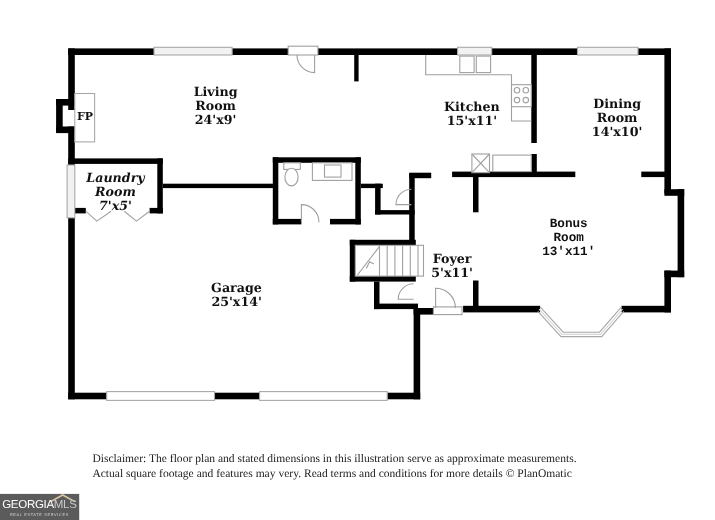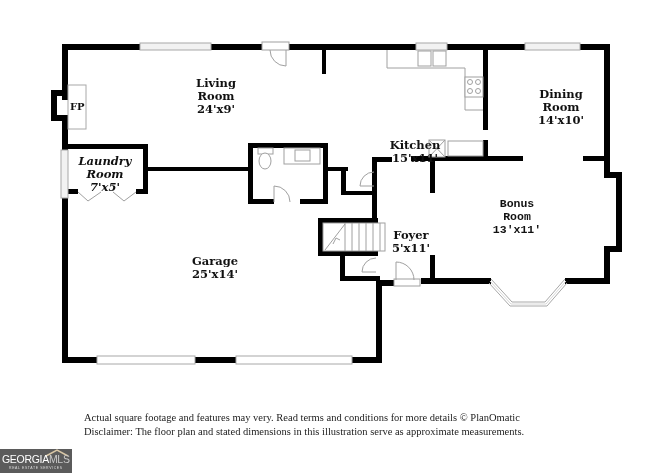--- a/index.html
+++ b/index.html
@@ -157,58 +157,58 @@
     <circle cx="470" cy="91" r="2.5"></circle>
     <circle cx="478" cy="91" r="2.5"></circle>
 
     <rect x="429" y="140" width="16" height="17"></rect>
     <line x1="429" y1="140" x2="445" y2="157"></line>
     <line x1="445" y1="140" x2="429" y2="157"></line>
     <rect x="448" y="141" width="35" height="15"></rect>
   </g>
 </svg>
 
-<div class="room-label" style="left:196px; top:77px;margin-left:20px;">
+<div class="room-label" style="left:196px; top:77px;">
   <div>Living</div>
   <div>Room</div>
   <div>24'x9'</div>
 </div>
-<div class="room-label" style="left:415px; top:91px;margin-top:48px;">
+<div class="room-label" style="left:429px; top:91px;">
   <div>Kitchen</div>
   <div>15'x11'</div>
 </div>
 <div class="room-label" style="left:546px; top:88px;margin-left:15px;">
   <div>Dining</div>
   <div>Room</div>
   <div>14'x10'</div>
 </div>
 <div class="room-label" style="left:105px; top:155px;font-style:italic;">
   <div>Laundry</div>
   <div>Room</div>
   <div>7'x5'</div>
 </div>
-<div class="room-label" style="left:215px; top:255px;">
+<div class="room-label" style="left:215px; top:255px;text-align:right;">
   <div>Garage</div>
   <div>25'x14'</div>
 </div>
 <div class="room-label" style="left:411px; top:229px;">
   <div>Foyer</div>
   <div>5'x11'</div>
 </div>
 <div class="room-label" style="left:517px; top:197px;font-family:Liberation Mono, monospace;">
   <div>Bonus</div>
   <div>Room</div>
   <div>13'x11'</div>
 </div>
 
 <div class="fp-label" style="left:70px; top:101px;">FP</div>
 
 <div class="disclaimer">
+  <div>Disclaimer: The floor plan and stated dimensions in this illustration serve as approximate measurements.</div>
   <div>Actual square footage and features may very. Read terms and conditions for more details © PlanOmatic</div>
-  <div>Disclaimer: The floor plan and stated dimensions in this illustration serve as approximate measurements.</div>
 </div>
 
 <div class="mls-logo">
   <svg class="roof" width="26" height="8" viewBox="0 0 26 8">
     <polyline points="2,7 13,1 24,7" fill="none" stroke="#d9c7a6" stroke-width="1.5"></polyline>
   </svg>
   <div class="brand"><b>GEORGIA</b><i>MLS</i></div>
   <div class="sub">REAL ESTATE SERVICES</div>
 </div>
 

